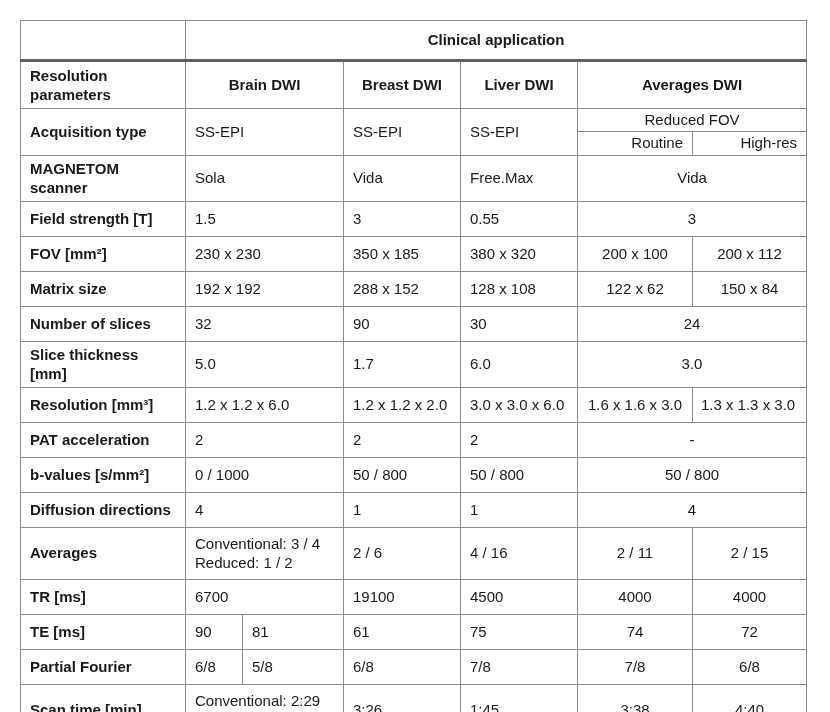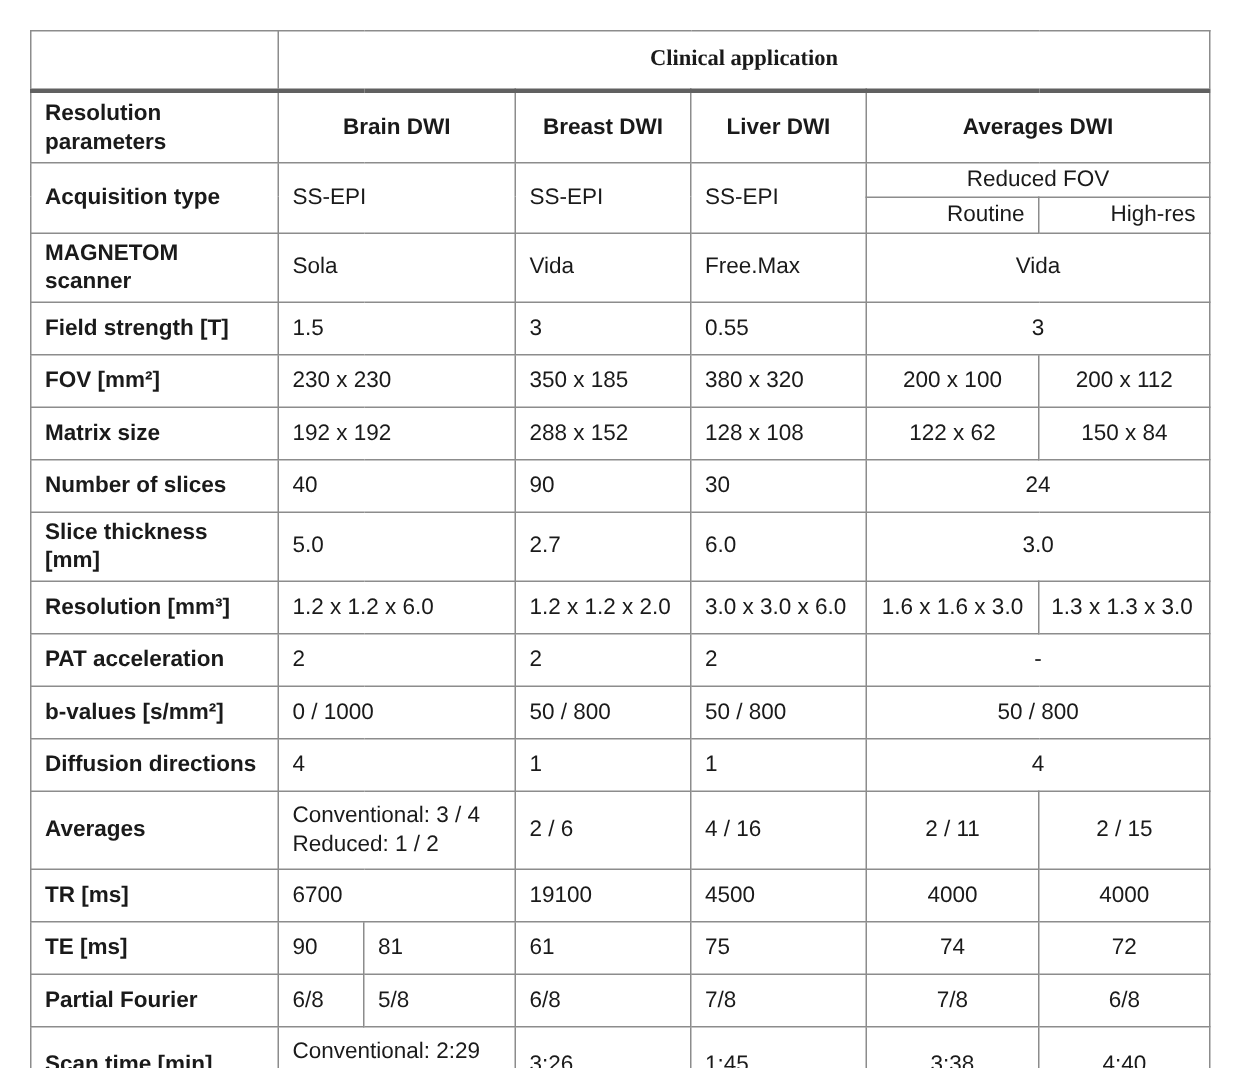--- a/index.html
+++ b/index.html
@@ -23,21 +23,21 @@
     font-size: 15px;
     line-height: 1.3;
   }
   td {
     border: 1px solid #8c8c8c;
     padding: 3px 9px;
     vertical-align: middle;
     overflow: hidden;
   }
   
-  tr.r-title td      { height: 32px; font-family: Liberation Serif, serif; }
+  tr.r-title td      { height: 32px; }
   tr.r-colhead td    { height: 40px; }
   tr.r-sub1 td       { height: 19px; padding-top: 1px; padding-bottom: 1px; }
   tr.r-sub2 td       { height: 21px; padding-top: 1px; padding-bottom: 1px; text-align: right; }
   tr.r-std td        { height: 28px; }
   tr.r-tall td       { height: 45px; }
   
   tr.r-title td { border-bottom: 3px solid #606060; }
   .bold   { font-weight: bold; }
   .center { text-align: center; }
   .left   { text-align: left; }
@@ -113,30 +113,30 @@
     <td class="bold left">Matrix size</td>
     <td colspan="2" class="left">192 x 192</td>
     <td class="left">288 x 152</td>
     <td class="left">128 x 108</td>
     <td class="center">122 x 62</td>
     <td class="center">150 x 84</td>
   </tr>
 
   <tr class="r-std">
     <td class="bold left">Number of slices</td>
-    <td colspan="2" class="left">40</td>
+    <td colspan="2" class="left">32</td>
     <td class="left">90</td>
     <td class="left">30</td>
     <td colspan="2" class="center">24</td>
   </tr>
 
   <tr class="r-std">
     <td class="bold left">Slice thickness [mm]</td>
     <td colspan="2" class="left">5.0</td>
-    <td class="left">2.7</td>
+    <td class="left">1.7</td>
     <td class="left">6.0</td>
     <td colspan="2" class="center">3.0</td>
   </tr>
 
   <tr class="r-std">
     <td class="bold left">Resolution [mm³]</td>
     <td colspan="2" class="left">1.2 x 1.2 x 6.0</td>
     <td class="left">1.2 x 1.2 x 2.0</td>
     <td class="left">3.0 x 3.0 x 6.0</td>
     <td class="center" style="padding-left:3px;padding-right:3px;">1.6 x 1.6 x 3.0</td>

